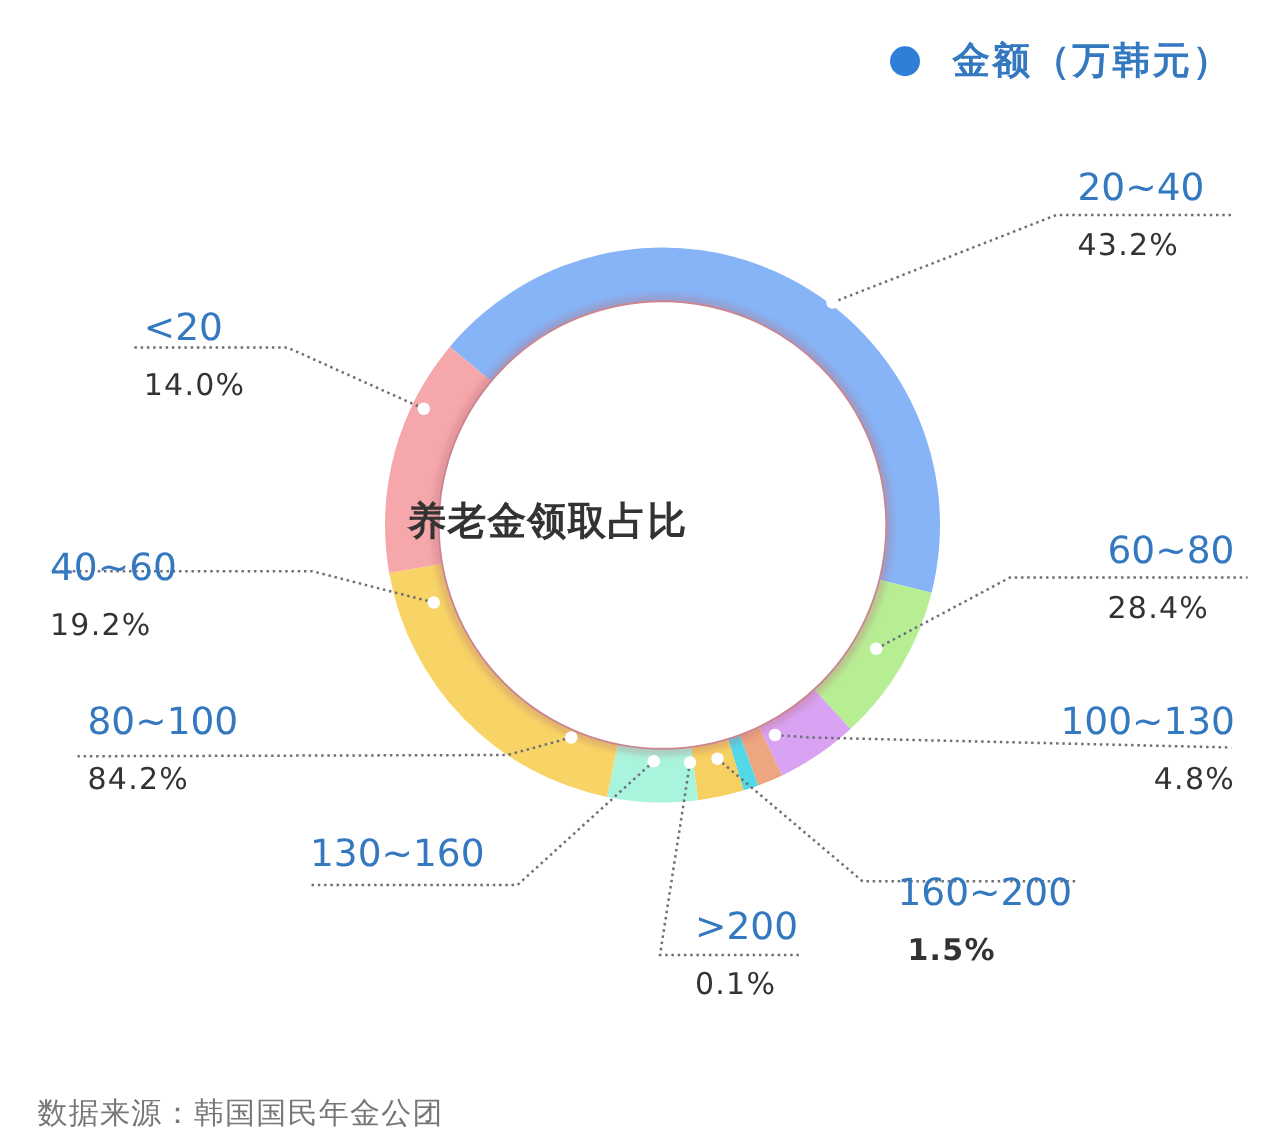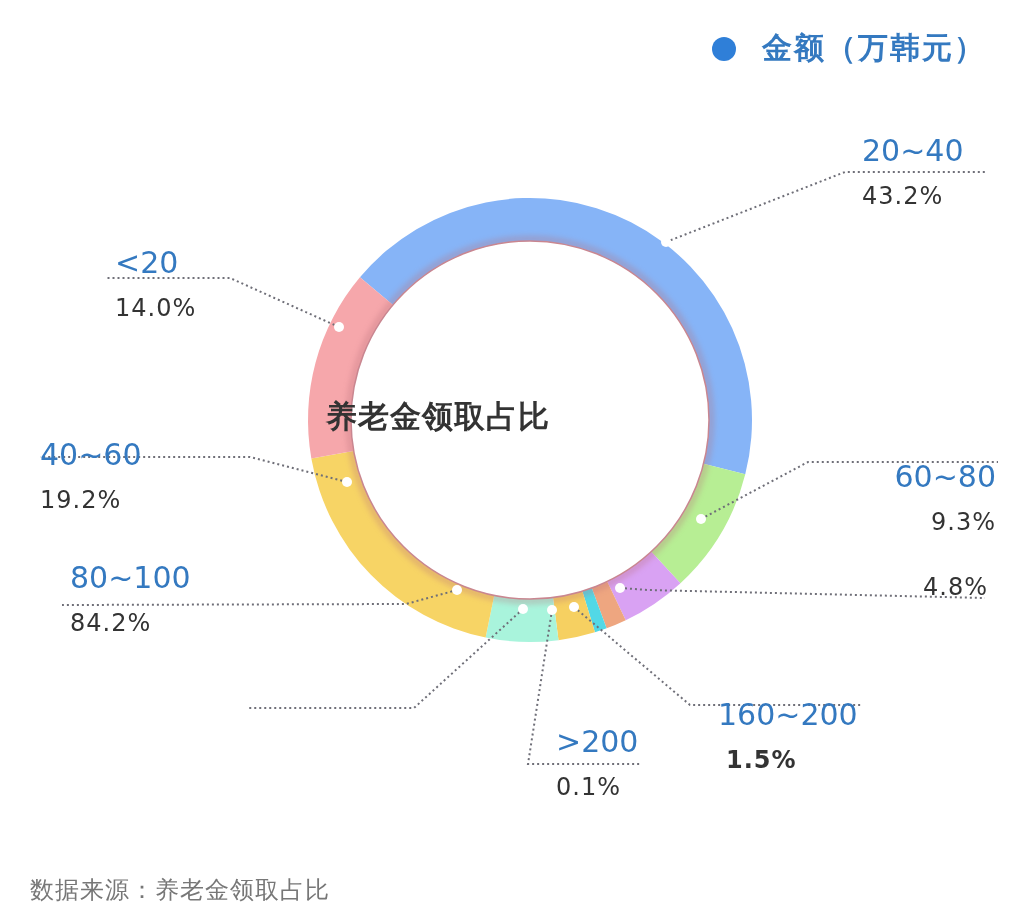--- a/index.html
+++ b/index.html
@@ -66,43 +66,45 @@
   <div class="legend-dot"></div>
   <div class="legend-text">金额（万韩元）</div>
 </div>
 
 <div class="center-title">养老金领取占比</div>
 
 <div class="label" style="left:862px; top:133px;">
   <div class="range">20~40</div>
   <div class="pct">43.2%</div>
 </div>
-<div class="label" style="left:886px; top:423px; text-align:right; width:110px;margin-top:36px;">
+<div class="label" style="left:886px; top:423px; width:110px;">
   <div class="range">60~80</div>
-  <div class="pct">9.3%</div>
+  <div class="pct">28.4%</div>
 </div>
 <div class="label" style="left:836px; top:560px; text-align:right; width:152px;">
+  <div class="range">100~130</div>
   <div class="pct">4.8%</div>
 </div>
 <div class="label" style="left:718px; top:697px;">
   <div class="range">160~200</div>
   <div class="pct" style="padding-left:8px;font-weight:bold;">1.5%</div>
 </div>
 <div class="label" style="left:556px; top:724px;">
   <div class="range">&gt;200</div>
   <div class="pct">0.1%</div>
 </div>
 <div class="label" style="left:248px; top:666px;">
+  <div class="range">130~160</div>
 </div>
 <div class="label" style="left:70px; top:560px;">
   <div class="range">80~100</div>
   <div class="pct">84.2%</div>
 </div>
 <div class="label" style="left:40px; top:437px;">
   <div class="range">40~60</div>
   <div class="pct">19.2%</div>
 </div>
 <div class="label" style="left:115px; top:245px;">
   <div class="range">&lt;20</div>
   <div class="pct">14.0%</div>
 </div>
 
-<div class="source">数据来源：养老金领取占比</div>
+<div class="source">数据来源：韩国国民年金公团</div>
 
 </body></html>

